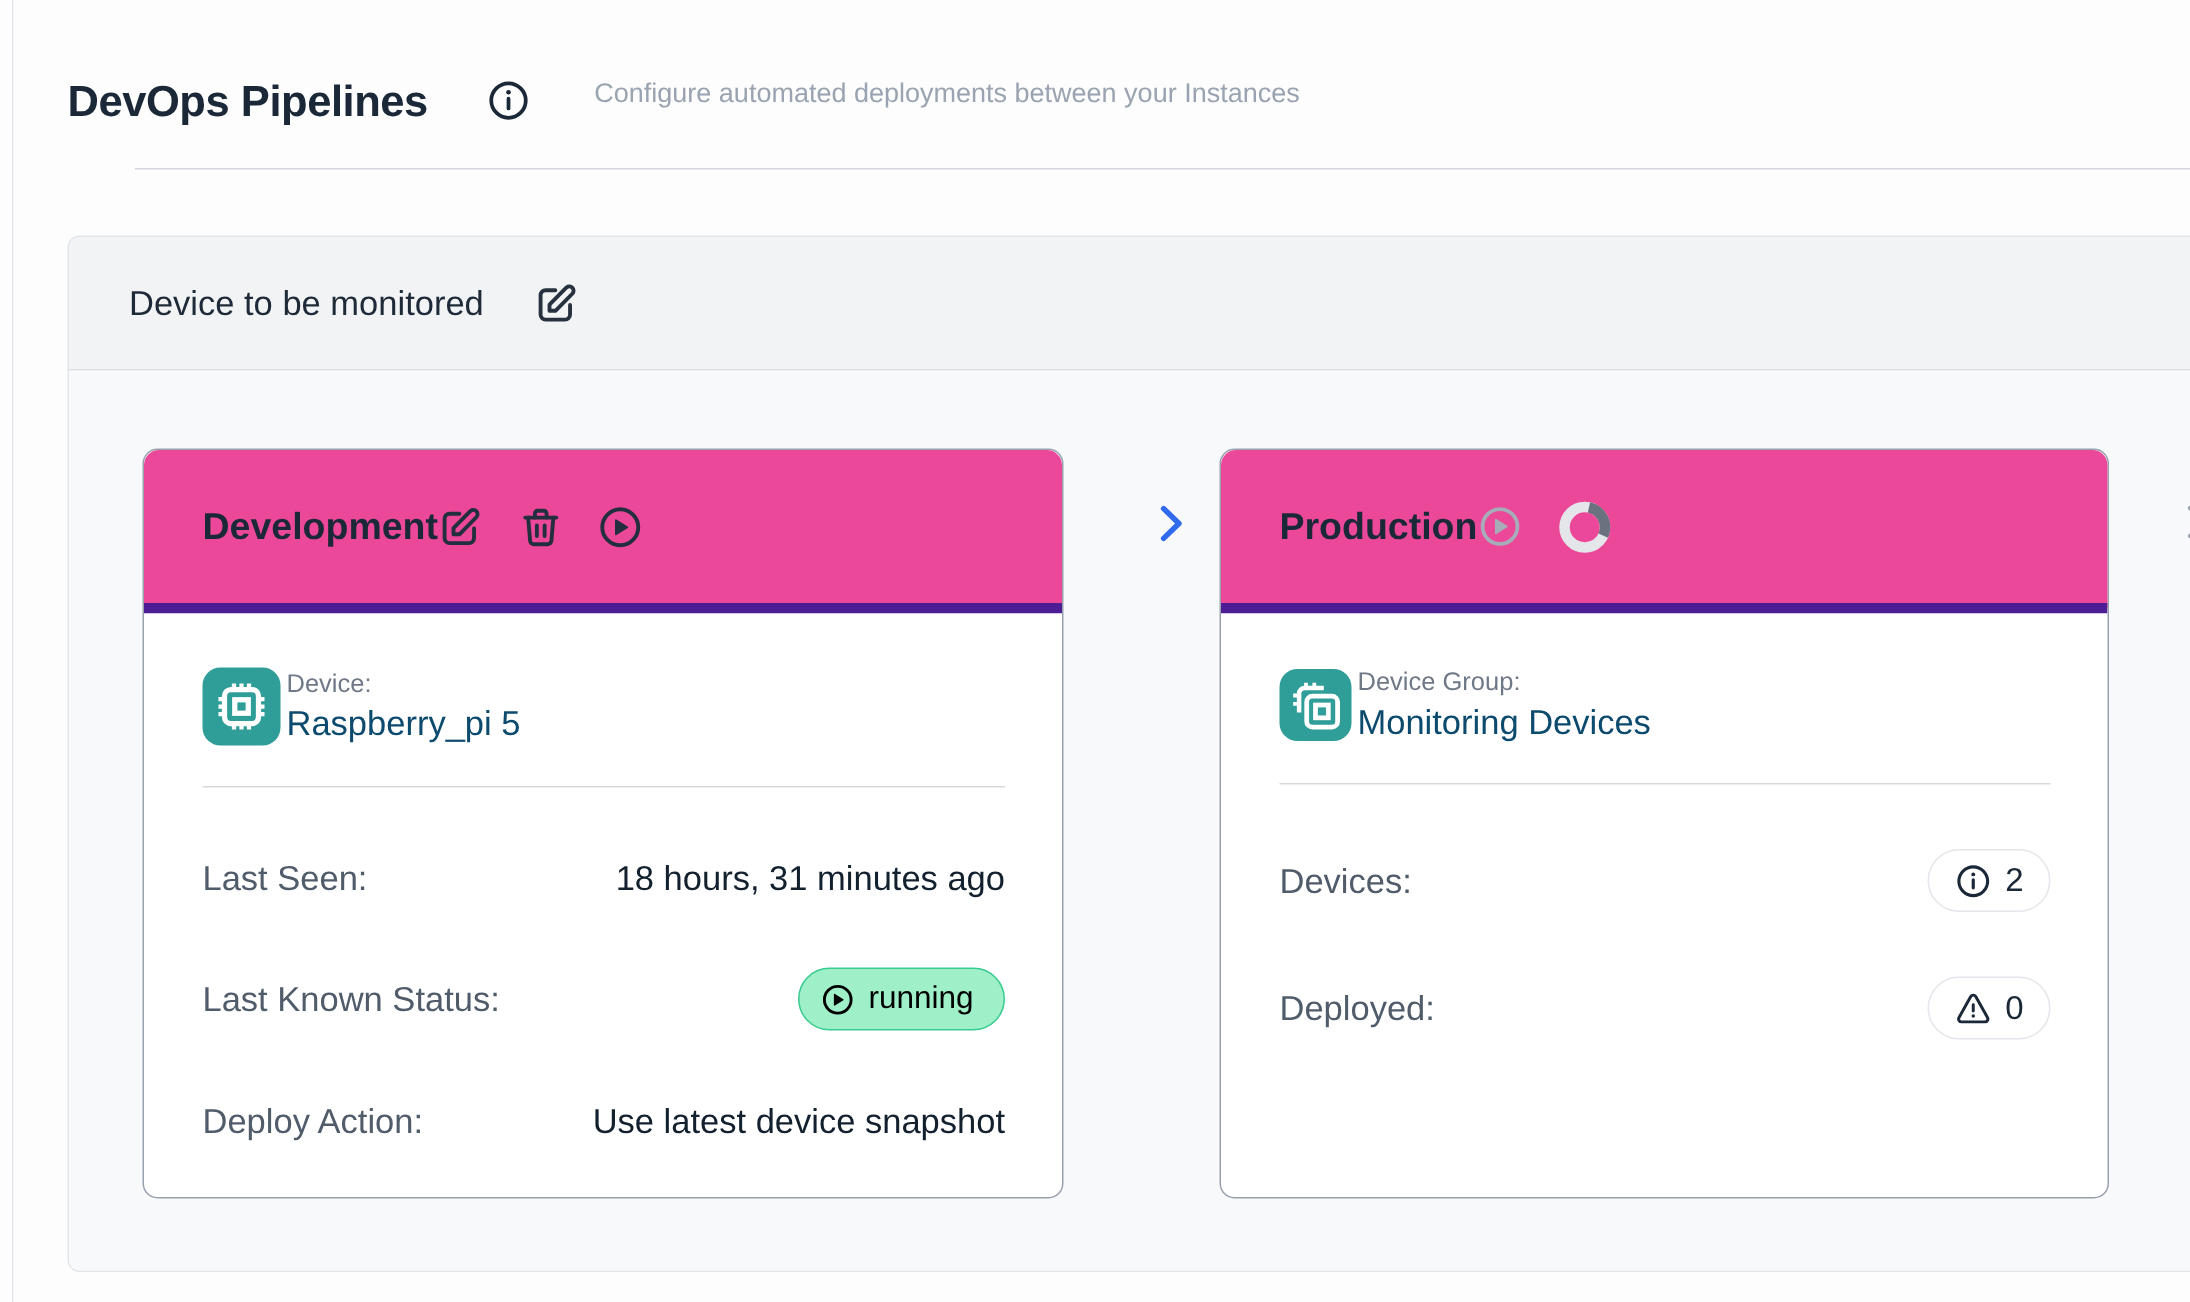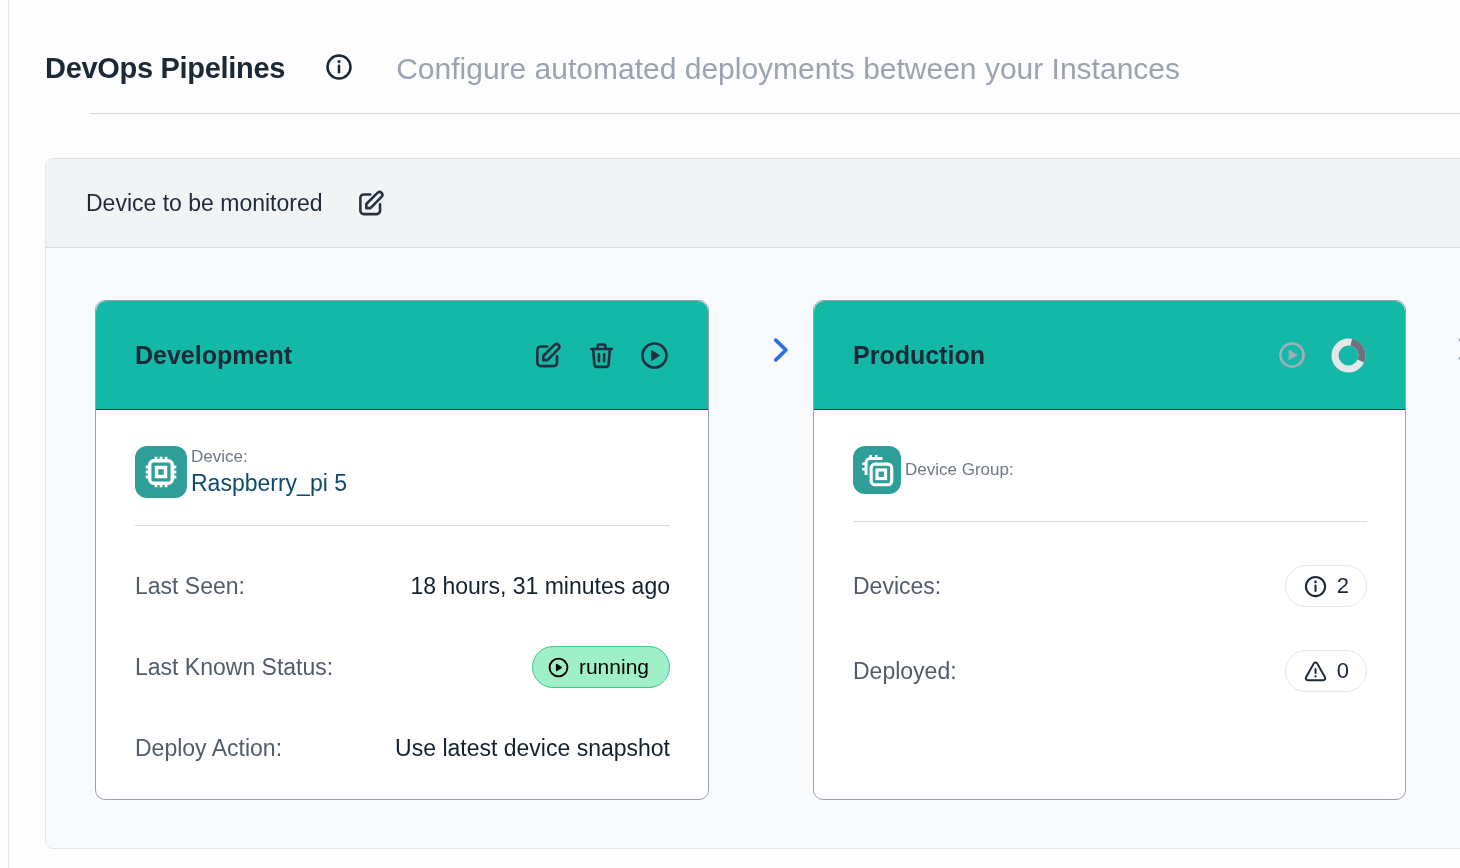--- a/index.html
+++ b/index.html
@@ -15,21 +15,21 @@
     background:#e3e6ea;
   }
   
   .page-header { padding:52px 0 0 45px; }
   .title-row { display:flex; align-items:flex-start;gap:20px; }
   .page-title {
     font-size:29px; font-weight:700; color:#1b2838; letter-spacing:-0.3px;
   }
   .title-info { width:30px; height:30px; margin-left:19px; color:#1b2838; flex:0 0 auto; }
   .page-subtitle {
-    font-size:30px; color:#9aa3b0; margin-left:22px; font-weight:400;
+    font-size:18px; color:#9aa3b0; margin-left:22px; font-weight:400;
   }
   .page-divider {
     border:none; border-top:1px solid #d4d8de;
     margin:27px 0 0 45px; width:1415px;
   }
   
   .panel {
     margin:44px 0 0 45px;
     width:1445px;               
     border:1px solid #e2e5ea;
@@ -49,23 +49,23 @@
     display:flex; align-items:flex-start;
   }
   
   .pipe-card {
     background:#ffffff; border:1px solid #98a1ae; border-radius:10px;
     height:500px;
   }
   .dev-card { width:614px; }
   .prod-card { width:593px; }
   .card-header {
-    height:109px; display:flex; align-items:center; justify-content:space-between;
-    padding:0 38px 0 39px; border-bottom:1px solid #4c1d95;
-    background:#14b8a6; border-radius:10px 10px 0 0;
+    height:109px; display:flex; align-items:center; 
+    padding:0 38px 0 39px; border-bottom:7px solid #4c1d95;
+    background:#ec4899; border-radius:10px 10px 0 0;
   }
   .card-title { font-size:25px; font-weight:600; color:#1b2838; }
   .card-actions { display:flex; align-items:center; gap:22px; }
   .action-icon { width:31px; height:31px; color:#232f3f; cursor:pointer; }
   .action-icon.disabled { color:#a6adb8; }
   .spinner { width:37px; height:37px; }
   .card-body { padding:36px 38px 0 39px; }
   
   .device-row { display:flex; align-items:center; gap:4px; }
   .device-avatar {
@@ -257,20 +257,21 @@
       </div>
       <div class="card-body">
         <div class="device-row">
           <span class="device-avatar">
             <svg>
                 <use href="#i-chip-group"></use>
               </svg>
           </span>
           <span class="device-text">
             <div class="dev-label">Device Group:</div>
+            <div class="dev-value">Monitoring Devices</div>
           </span>
         </div>
         <hr class="body-divider">
         <div class="info-row">
           <span class="info-label">Devices:</span>
           <span class="count-pill">
             <svg>
                 <use href="#i-info"></use>
               </svg>
             <span>2</span>

